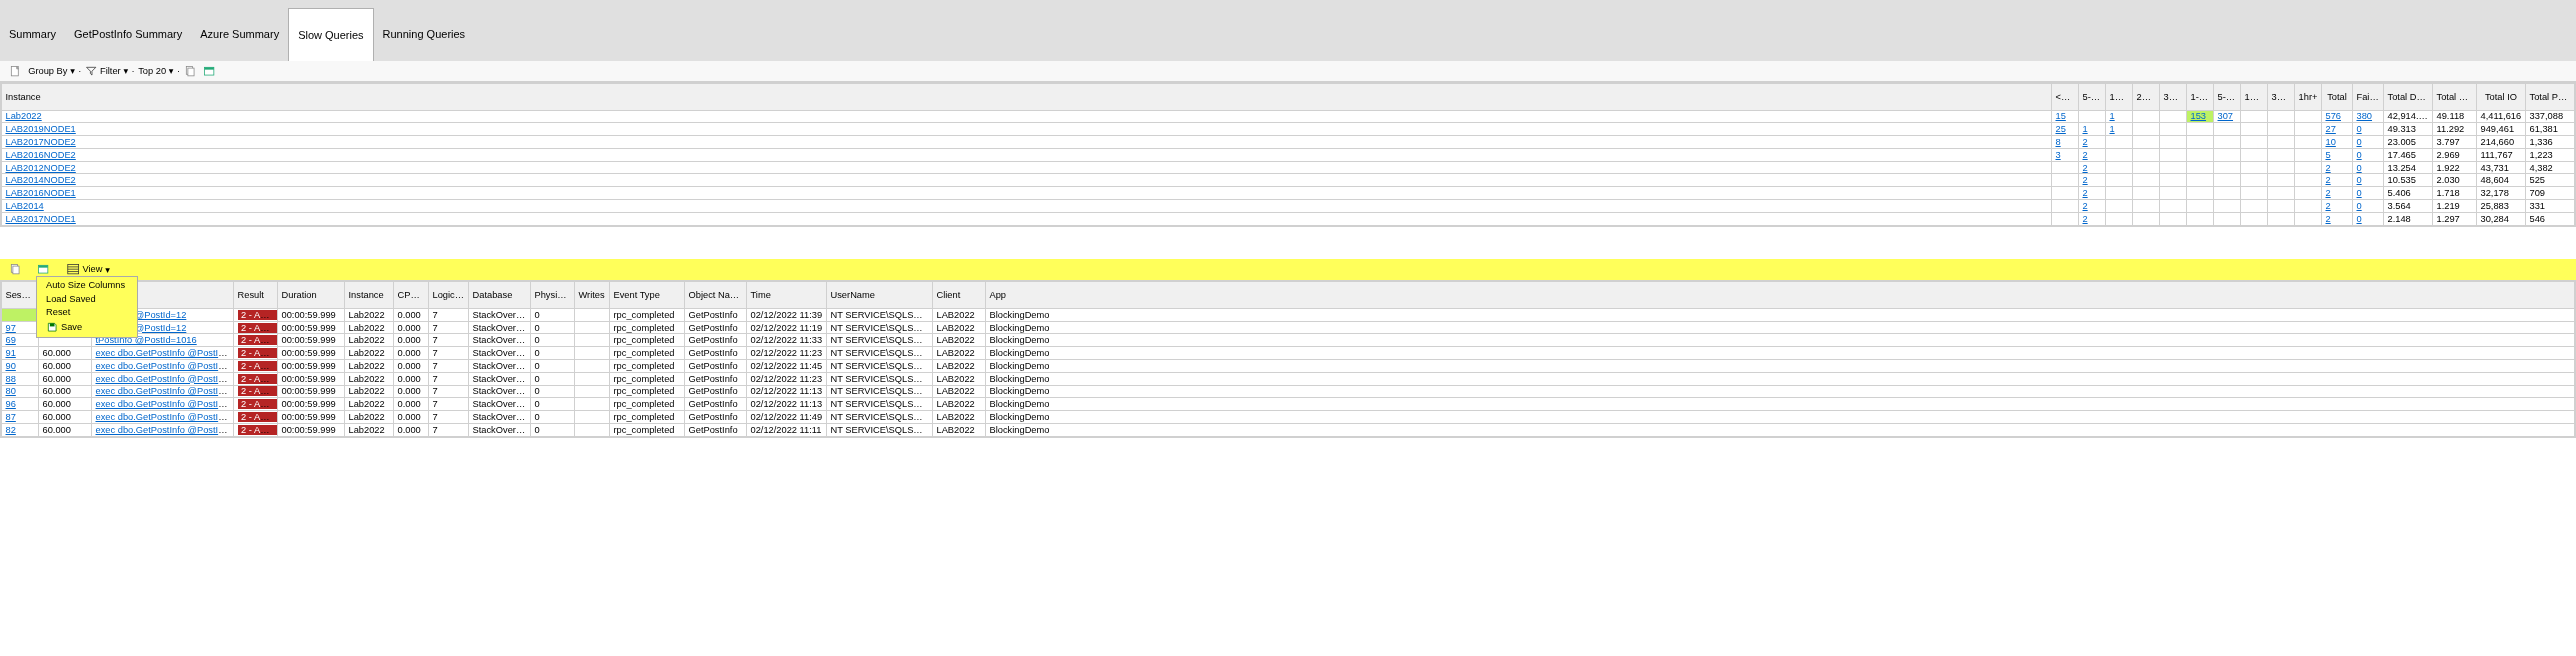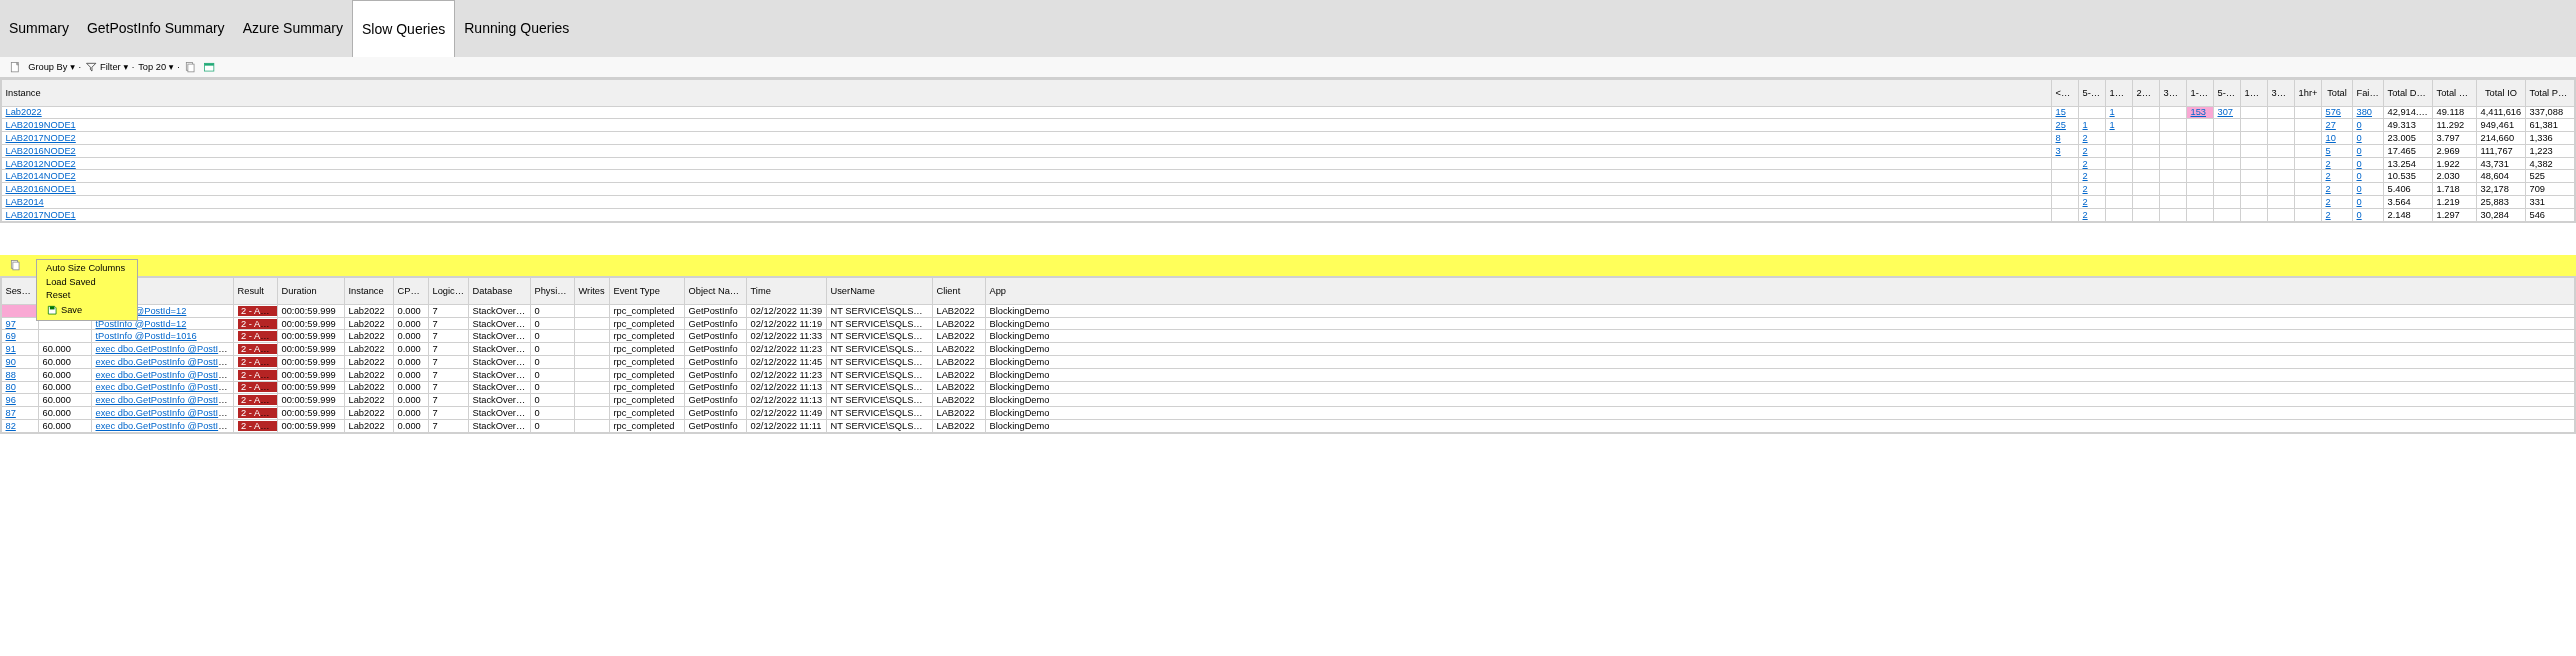--- a/index.html
+++ b/index.html
@@ -1,28 +1,28 @@
 <!DOCTYPE html>
 <html style="font-size:14px"><head>
 <meta charset="utf-8">
 <style>
 * { box-sizing: border-box; margin: 0; padding: 0; }
 body { font-family: 'Segoe UI', Tahoma, sans-serif; font-size: 9.3px; background: #fff; color: #000; }
 .tabs { background: #e0e0e0; display: flex; }
-.tab { padding: 20px 9px; cursor: pointer; font-size: 14px; }
+.tab { padding: 20px 9px; cursor: pointer; font-size: 11px; margin-top: 8px; }
 .tab.active { background: #fff; border-top: 0.9px solid #b0b0b0; border-left: 0.9px solid #b0b0b0; border-right: 0.9px solid #b0b0b0; }
 .toolbar { background: #f8f8f8; border-bottom: 0.9px solid #d0d0d0; padding: 2.7px 5.3px; display: flex; align-items: center; gap: 0; }
 .toolbar-item { padding: 0.9px 3.5px; cursor: pointer; display: flex; align-items: center; gap: 2.7px; }
 .icon-svg { width: 12.4px; height: 12.4px; display: inline-block; }
 .grid { border: 0.9px solid #d0d0d0; overflow: auto; }
 table { border-collapse: collapse; width: 100%; table-layout: fixed; }
 th, td { border: 0.9px solid #d0d0d0; padding: 0.9px 3.5px; font-size: 9.3px; text-align: left; white-space: nowrap; overflow: hidden; text-overflow: ellipsis; }
 th { background: #f0f0f0; font-weight: normal; vertical-align: middle; height: 27px; }
 a { color: #0066cc; text-decoration: underline; cursor: pointer; }
-.selected-cell { background: #f9a8d4; color: #fff; }
+.selected-cell { background: #bef264; color: #fff; }
 .result-abort { background: #b52424; color: #fff; padding: 0 3.5px; }
 .dropdown-menu { position: absolute; background: #ffff5a; border: 0.9px solid #aaa; z-index: 10; padding: 1.8px 0; min-width: 102px; }
 .dropdown-menu div { padding: 1.8px 9px; cursor: pointer; }
 .view-btn { background: #ffff5a; padding: 1.8px 5.3px; display: flex; align-items: center; gap:2.7px; }
 .sub-toolbar { background: #ffff5a; padding: 2.7px 5.3px; display: flex; align-items: center; gap: 9px; position: relative; }
 .center { text-align: center; }
 .upper-container { height: 177px; overflow:auto; }
 .lower-container { flex:1; overflow:auto; position:relative; }
 .main-wrap { display:flex; flex-direction:column; height:383px; }
 </style>
@@ -300,21 +300,21 @@
             <rect x="2" y="3" width="12" height="10" fill="#fff" stroke="#2a7"></rect>
             <rect x="2" y="3" width="12" height="3" fill="#2a7"></rect>
           </svg>
         </span>
   <span class="view-btn"><svg class="icon-svg" viewBox="0 0 16 16">
             <rect x="1" y="2" width="14" height="12" fill="none" stroke="#333"></rect>
             <line x1="1" y1="5" x2="15" y2="5" stroke="#333"></line>
             <line x1="1" y1="8" x2="15" y2="8" stroke="#333"></line>
             <line x1="1" y1="11" x2="15" y2="11" stroke="#333"></line>
           </svg><span>View</span> ▾</span>
-  <div class="dropdown-menu" id="view-menu" style="left:36px; top:4px;">
+  <div class="dropdown-menu" id="view-menu" style="left:36px; top:17px;">
           <div>Auto Size Columns</div>
           <div>Load Saved</div>
           <div>Reset</div>
           <div><svg class="icon-svg" style="vertical-align:middle" viewBox="0 0 16 16">
               <path d="M3 3 L3 13 L13 13 L13 5 L11 3 Z" fill="#fff" stroke="#070"></path>
               <rect x="5" y="3" width="6" height="4" fill="#070"></rect>
             </svg> Save</div>
         </div>
 </div>
 </div>

